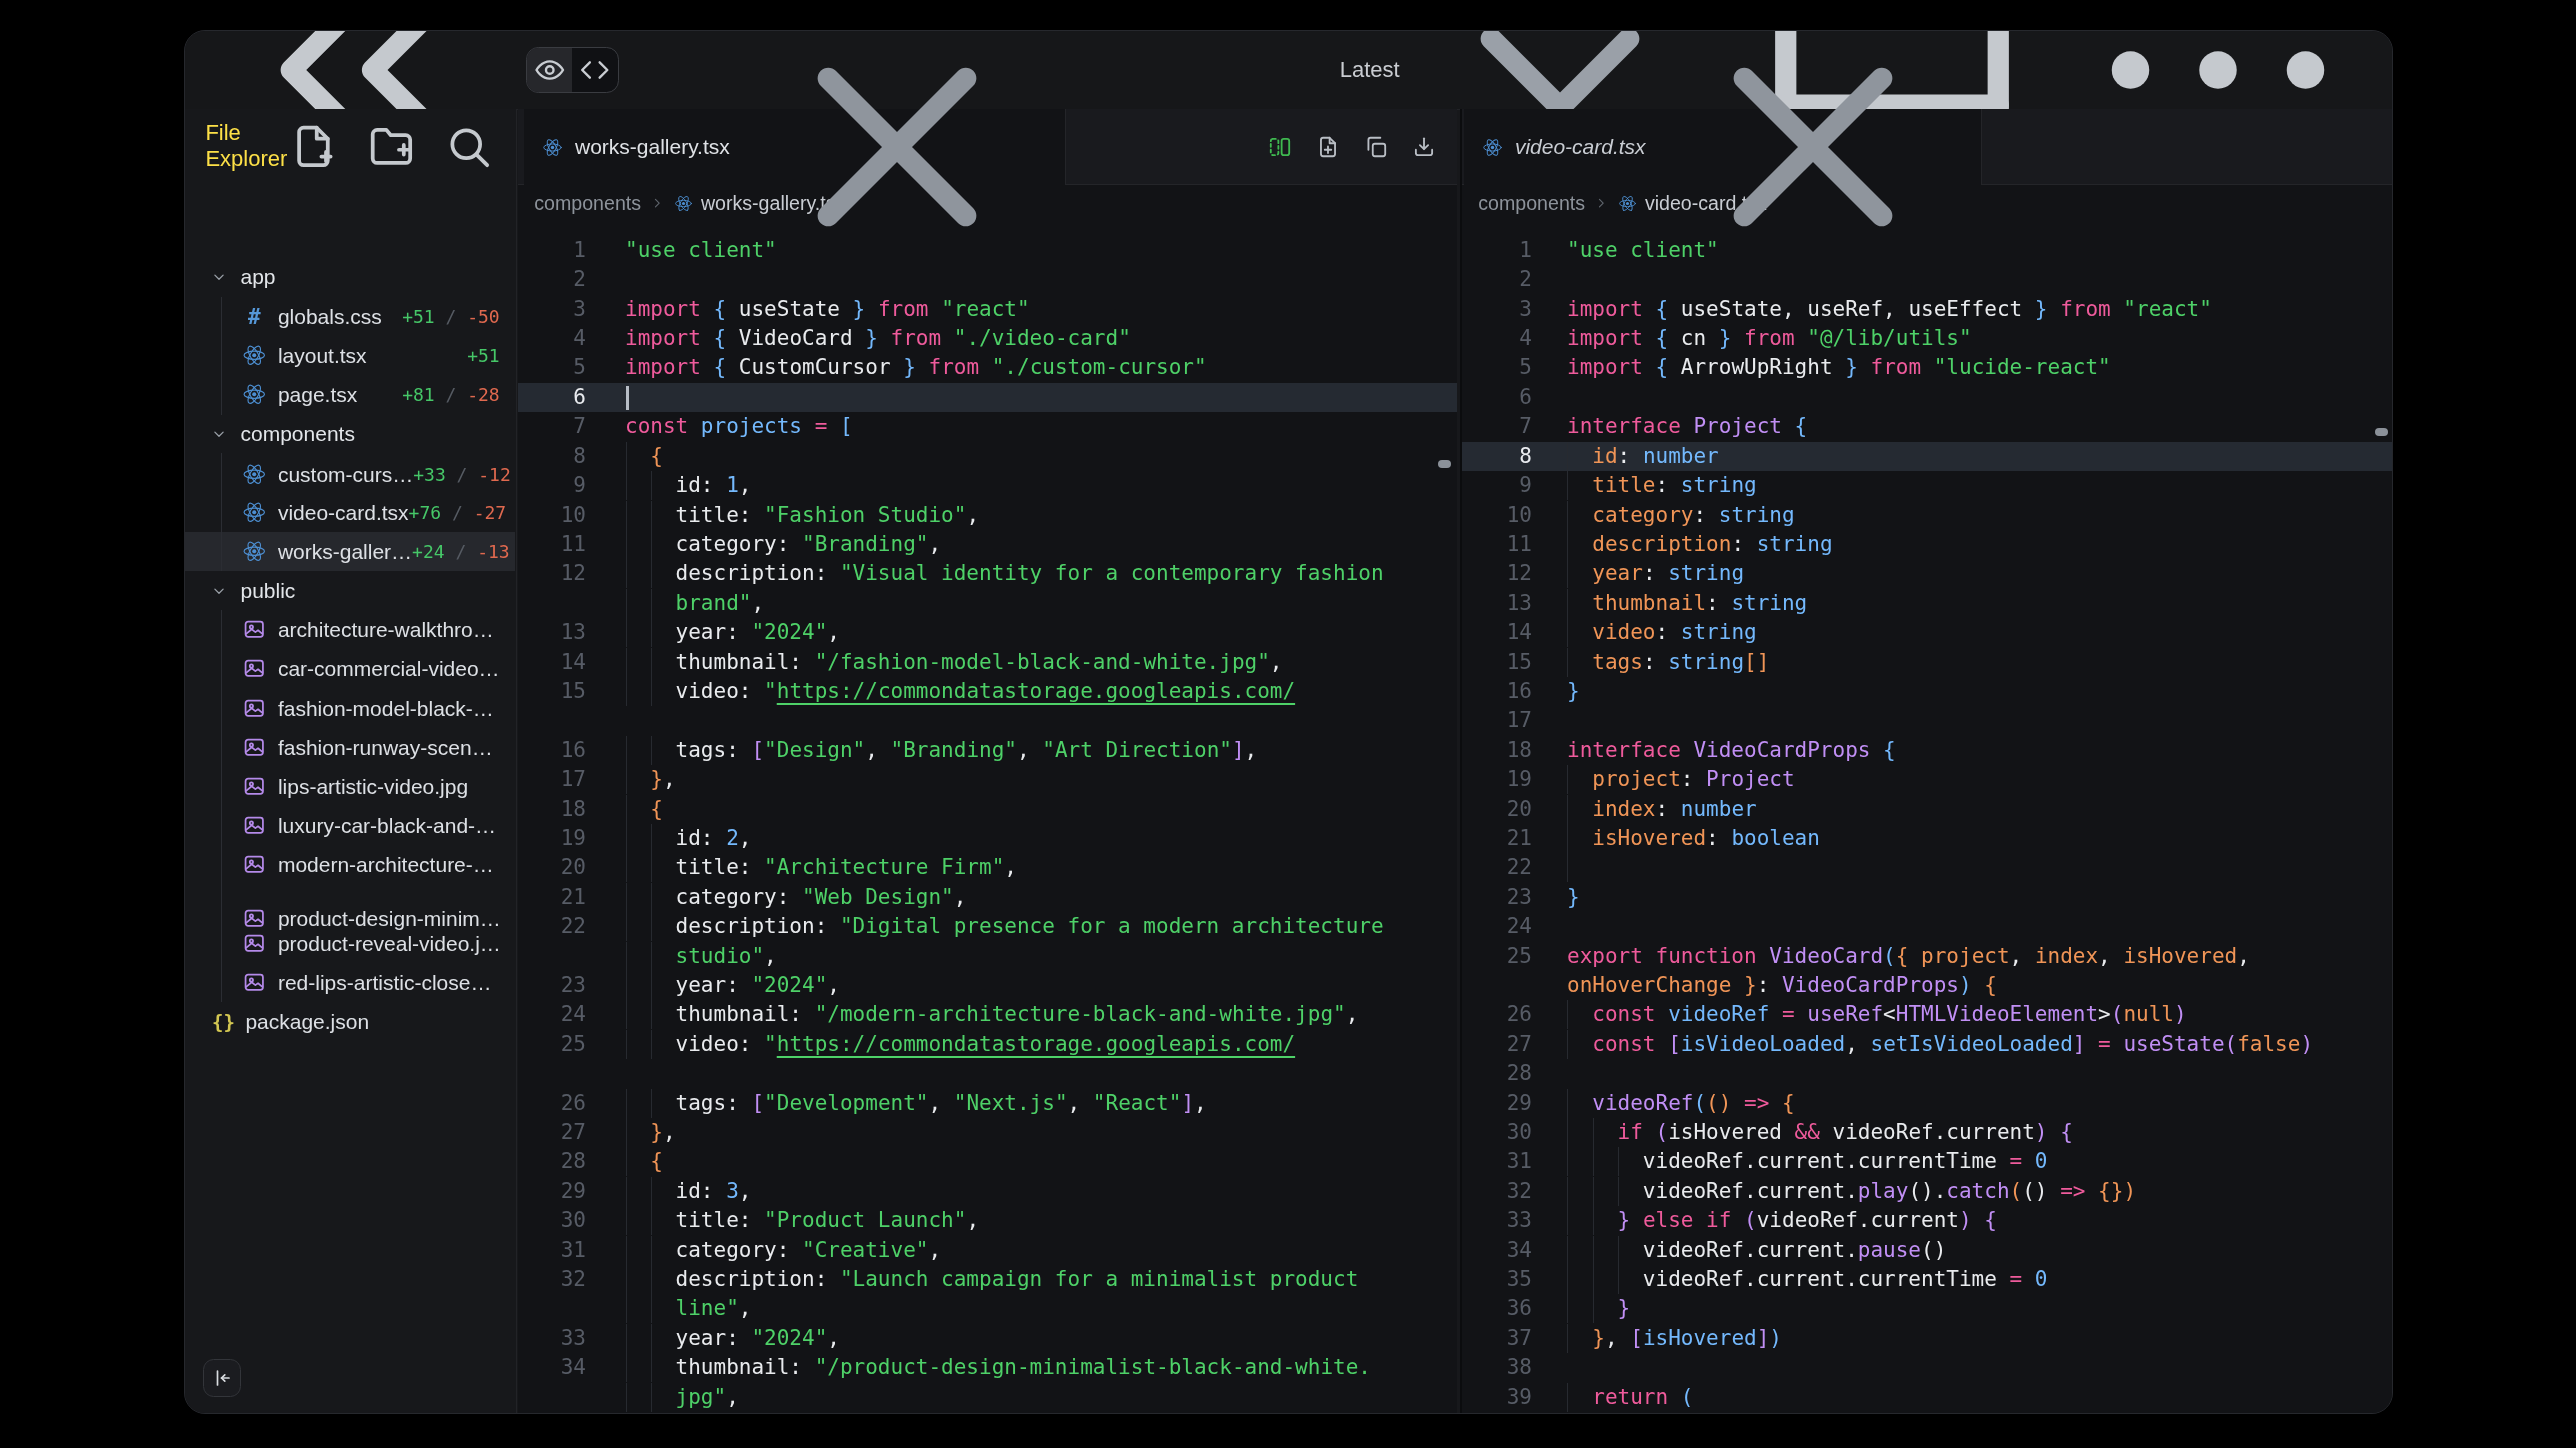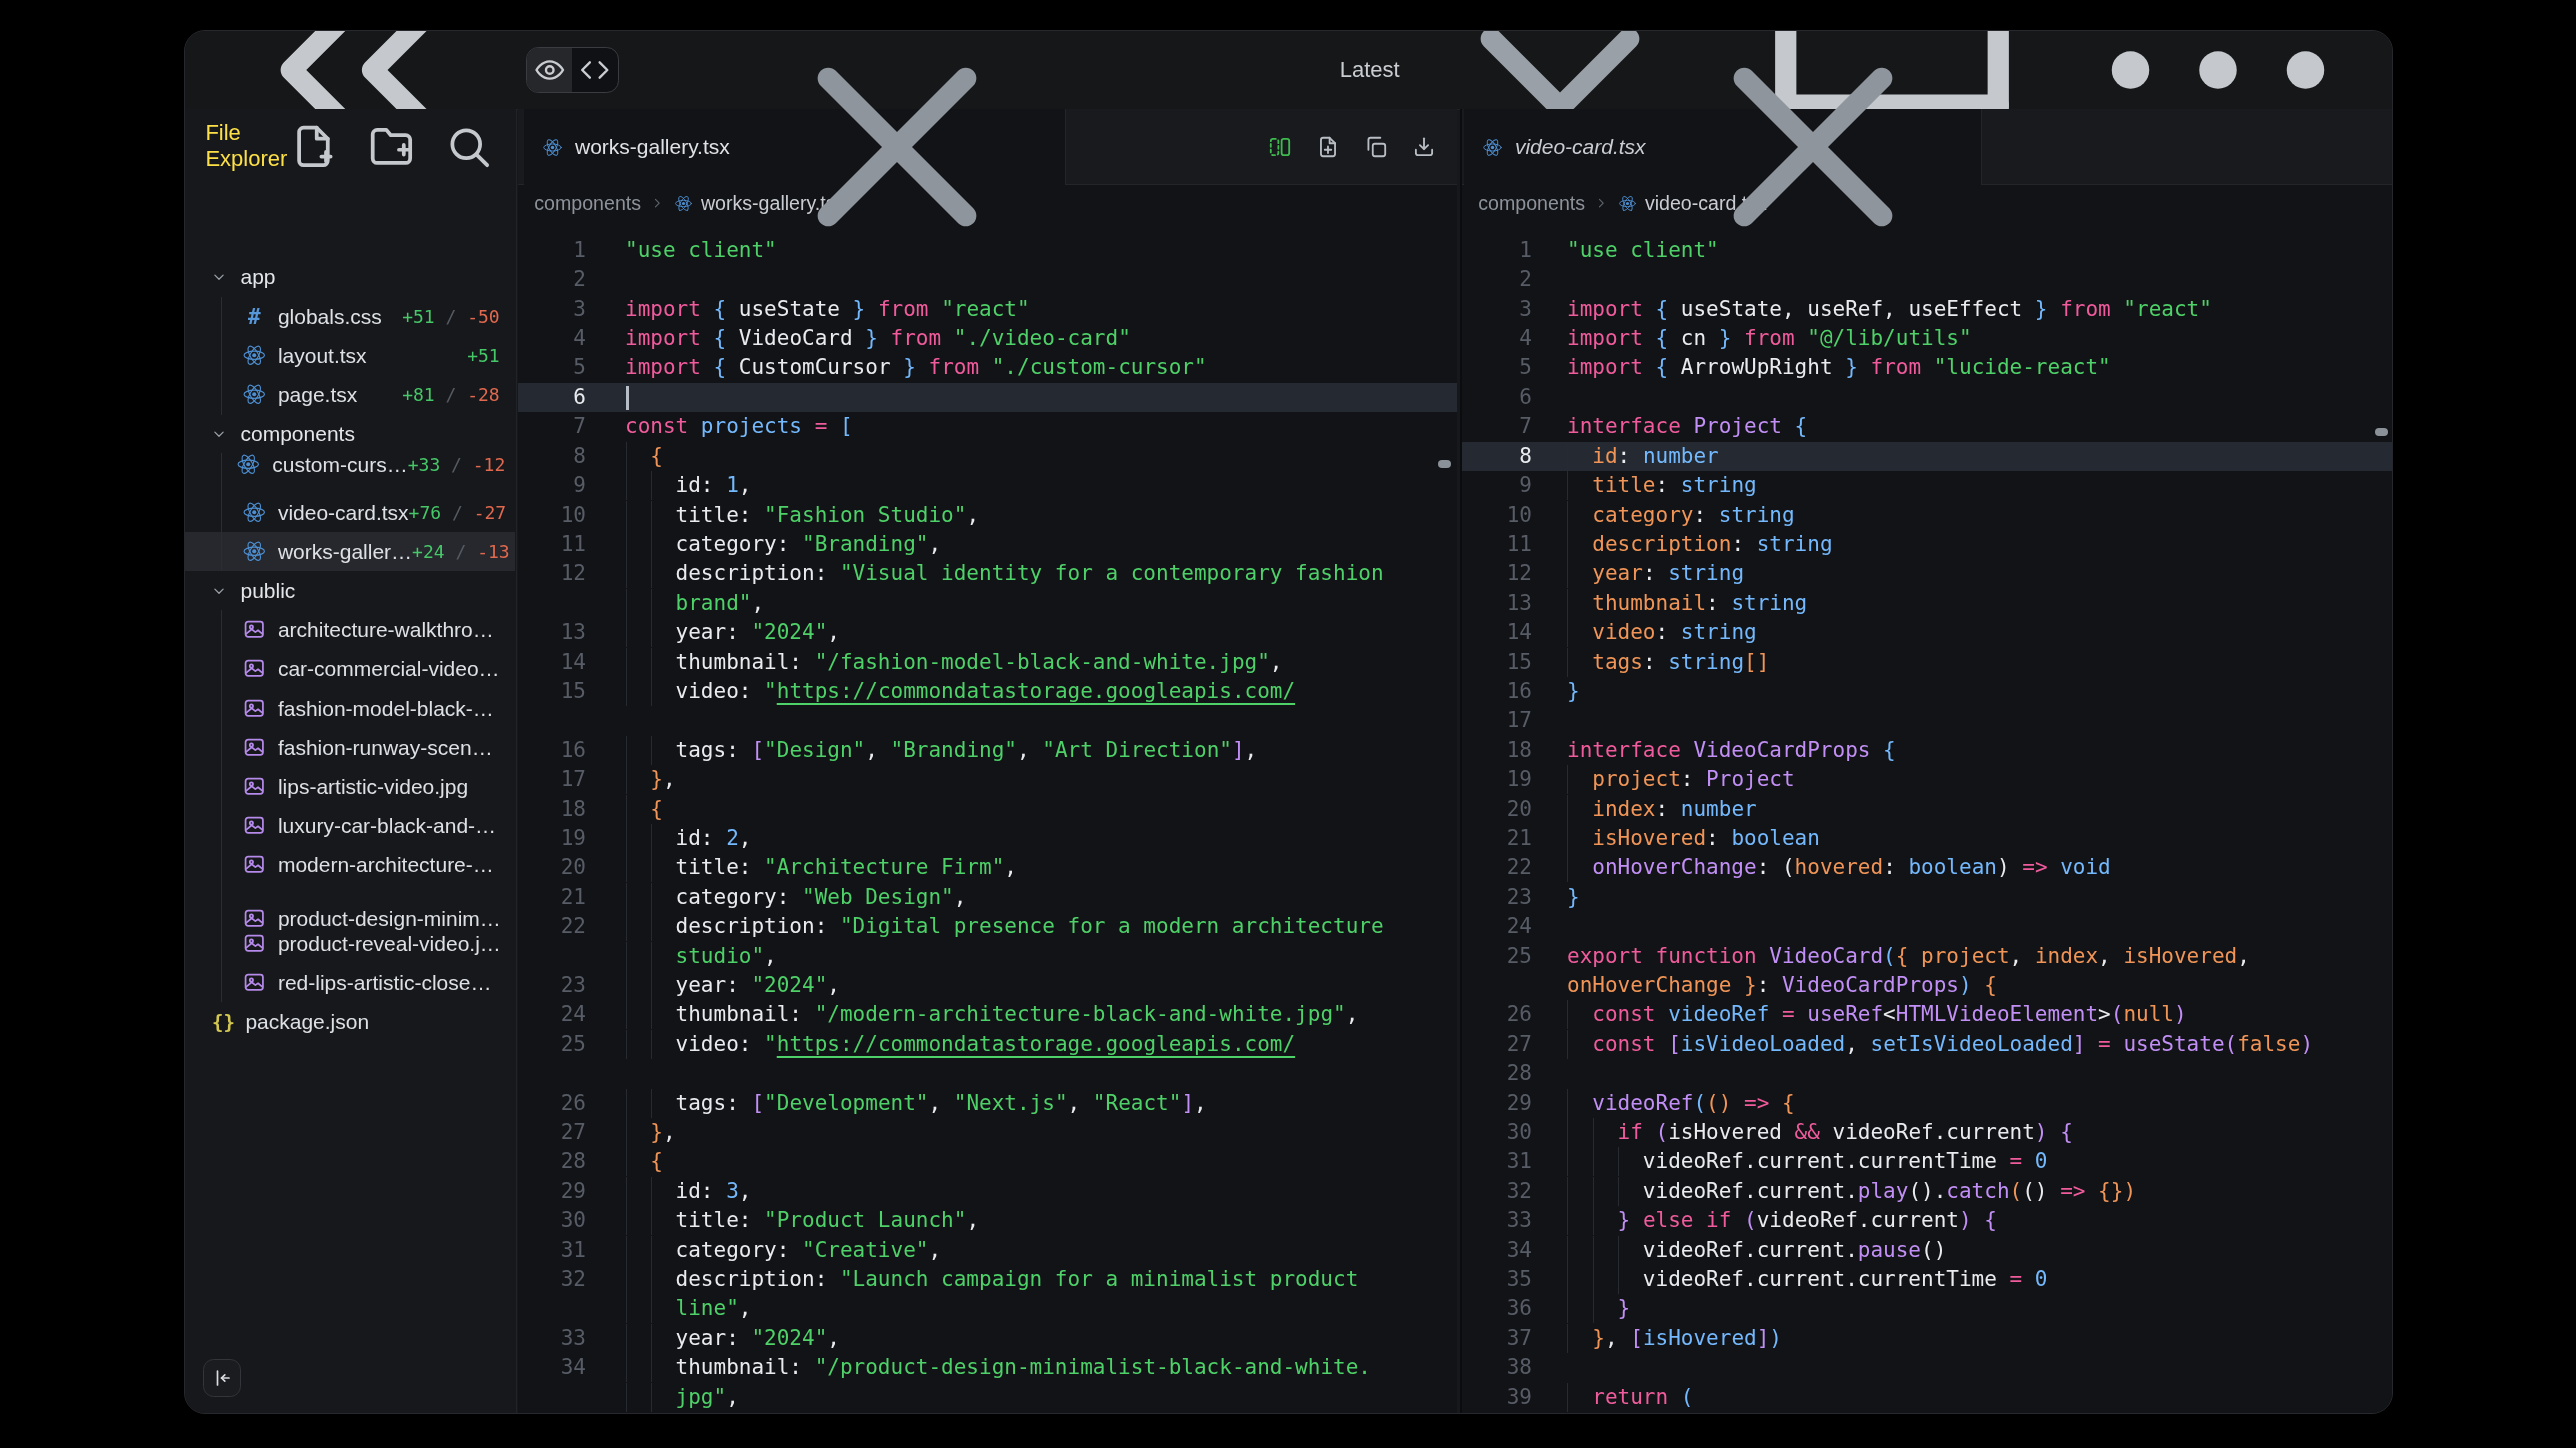--- a/index.html
+++ b/index.html
@@ -227,21 +227,21 @@
             <span class="t-diff"><span class="d-add">+81</span><span class="d-sep"> / </span><span class="d-del">-28</span></span>
           </div>
           <div class="trow" style="top: 231px;">
             <span class="t-chevron">
               <svg viewBox="0 0 24 24" fill="none" stroke="currentColor" stroke-width="1.7" stroke-linecap="round" stroke-linejoin="round" style="display:block;width:100%;height:100%">
                 <path d="M6.5 9.5 12 15l5.5-5.5"></path>
               </svg>
             </span>
             <span class="t-foldername">components</span>
           </div>
-          <div class="trow" style="top: 262px; justify-content: center;">
+          <div class="trow" style="top: 272px;">
             <span class="t-ficon">
               <span class="c-react" style="display: flex; align-items: center; justify-content: center; width: 100%; height: 100%;">
                 <svg viewBox="0 0 24 24" fill="none" stroke="currentColor" stroke-width="1.7" stroke-linecap="round" stroke-linejoin="round" style="display:block;width:100%;height:100%">
                   <circle cx="12" cy="12" r="2" fill="currentColor" stroke="none"></circle>
                   <ellipse cx="12" cy="12" rx="10" ry="4" stroke-width="1.1"></ellipse>
                   <ellipse cx="12" cy="12" rx="10" ry="4" transform="rotate(60 12 12)" stroke-width="1.1"></ellipse>
                   <ellipse cx="12" cy="12" rx="10" ry="4" transform="rotate(120 12 12)" stroke-width="1.1"></ellipse>
                 </svg>
               </span>
             </span>
@@ -848,21 +848,20 @@
             <span class="ctext"><span class="tk-wh">  </span><span class="tk-or">index</span><span class="tk-wh">: </span><span class="tk-bl">number</span></span>
           </div>
           <div class="crow" style="top: 602px;">
             <span class="lnum">21</span>
             <div class="gl" style="left: 105px;"></div>
             <span class="ctext"><span class="tk-wh">  </span><span class="tk-or">isHovered</span><span class="tk-wh">: </span><span class="tk-bl">boolean</span></span>
           </div>
           <div class="crow" style="top: 631px;">
             <span class="lnum">22</span>
             <div class="gl" style="left: 105px;"></div>
-            <span class="ctext"><span class="tk-wh">  </span><span class="tk-pu">onHoverChange</span><span class="tk-wh">: (</span><span class="tk-or">hovered</span><span class="tk-wh">: </span><span class="tk-bl">boolean</span><span class="tk-wh">) </span><span class="tk-pk">=&gt;</span><span class="tk-wh"> </span><span class="tk-bl">void</span></span>
           </div>
           <div class="crow" style="top: 661px;">
             <span class="lnum">23</span>
             <span class="ctext"><span class="tk-bl">}</span></span>
           </div>
           <div class="crow" style="top: 690px;">
             <span class="lnum">24</span>
             <span class="ctext"></span>
           </div>
           <div class="crow" style="top: 720px;">

